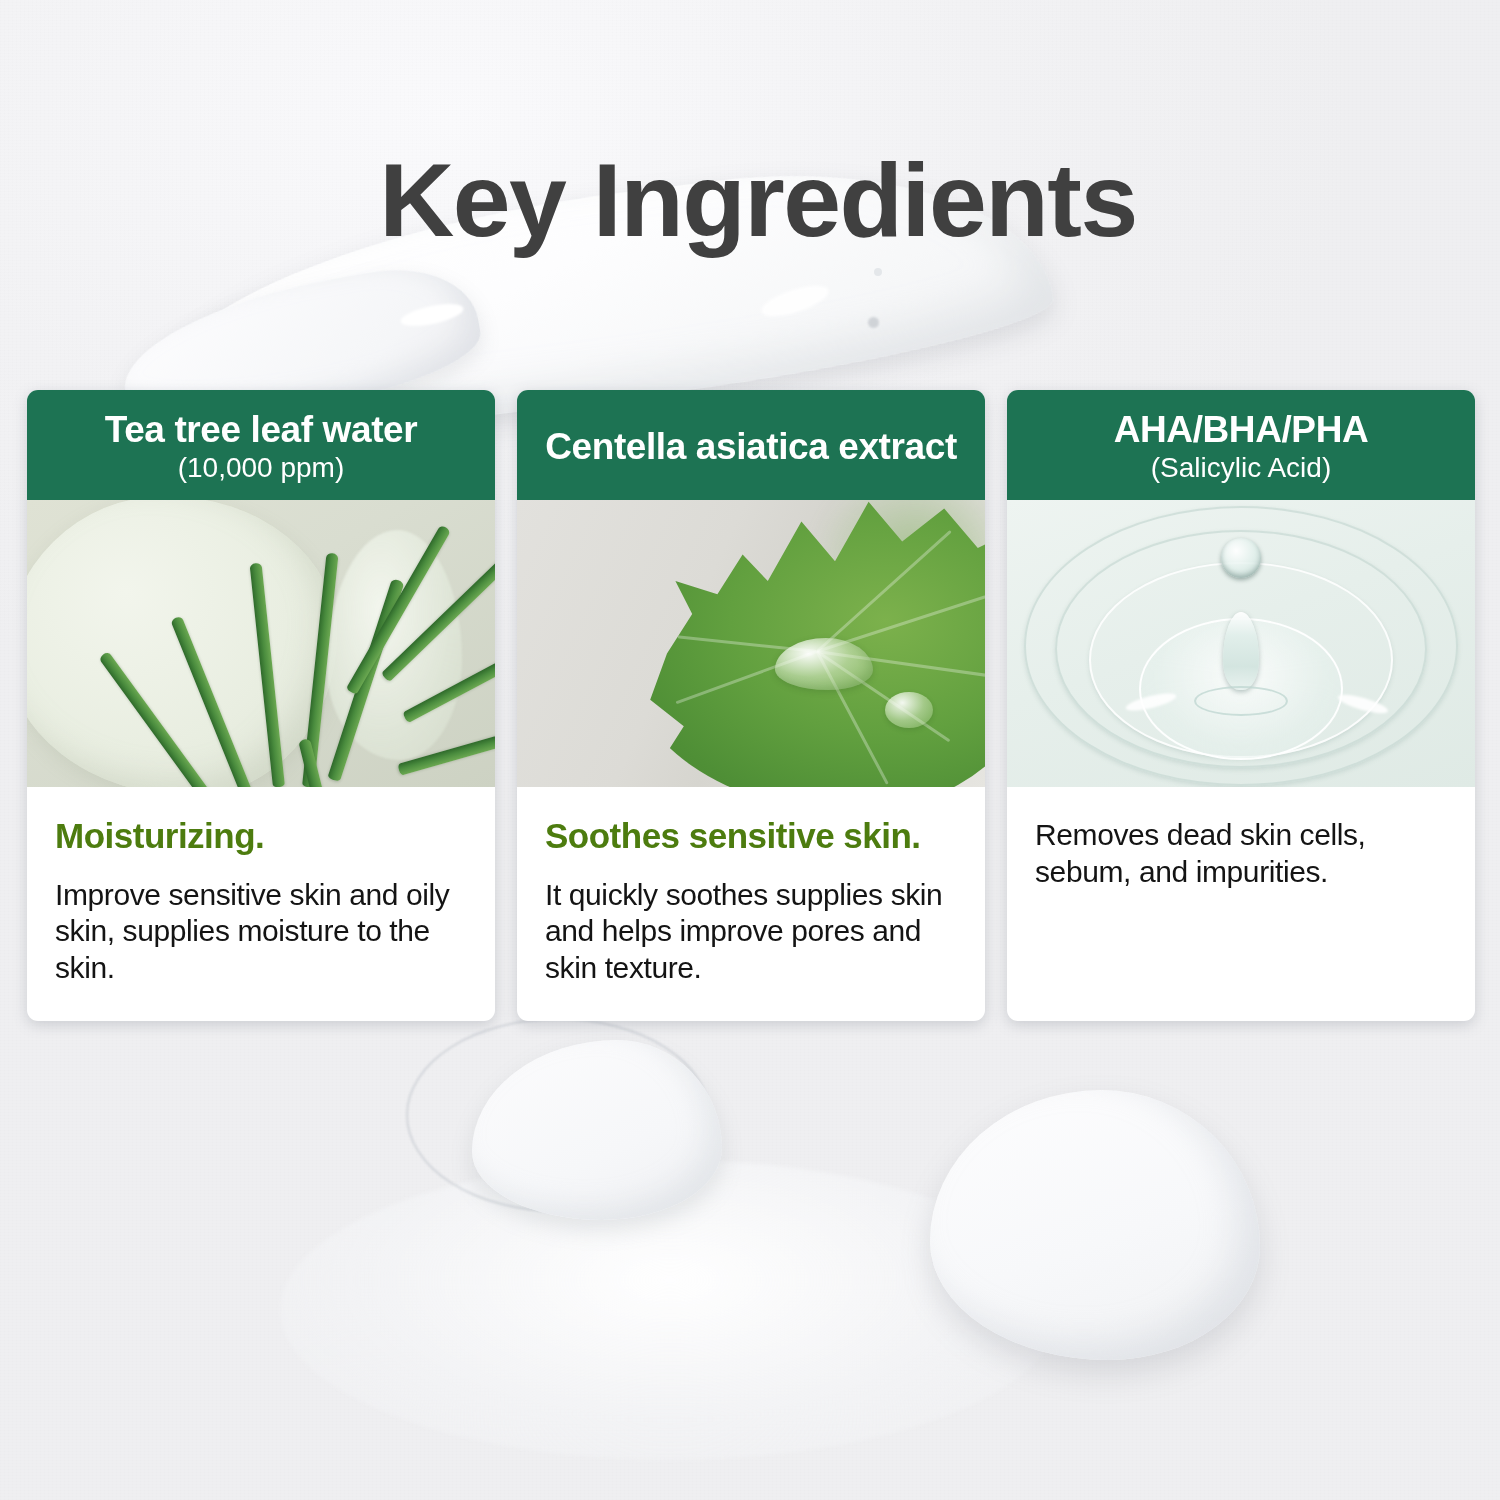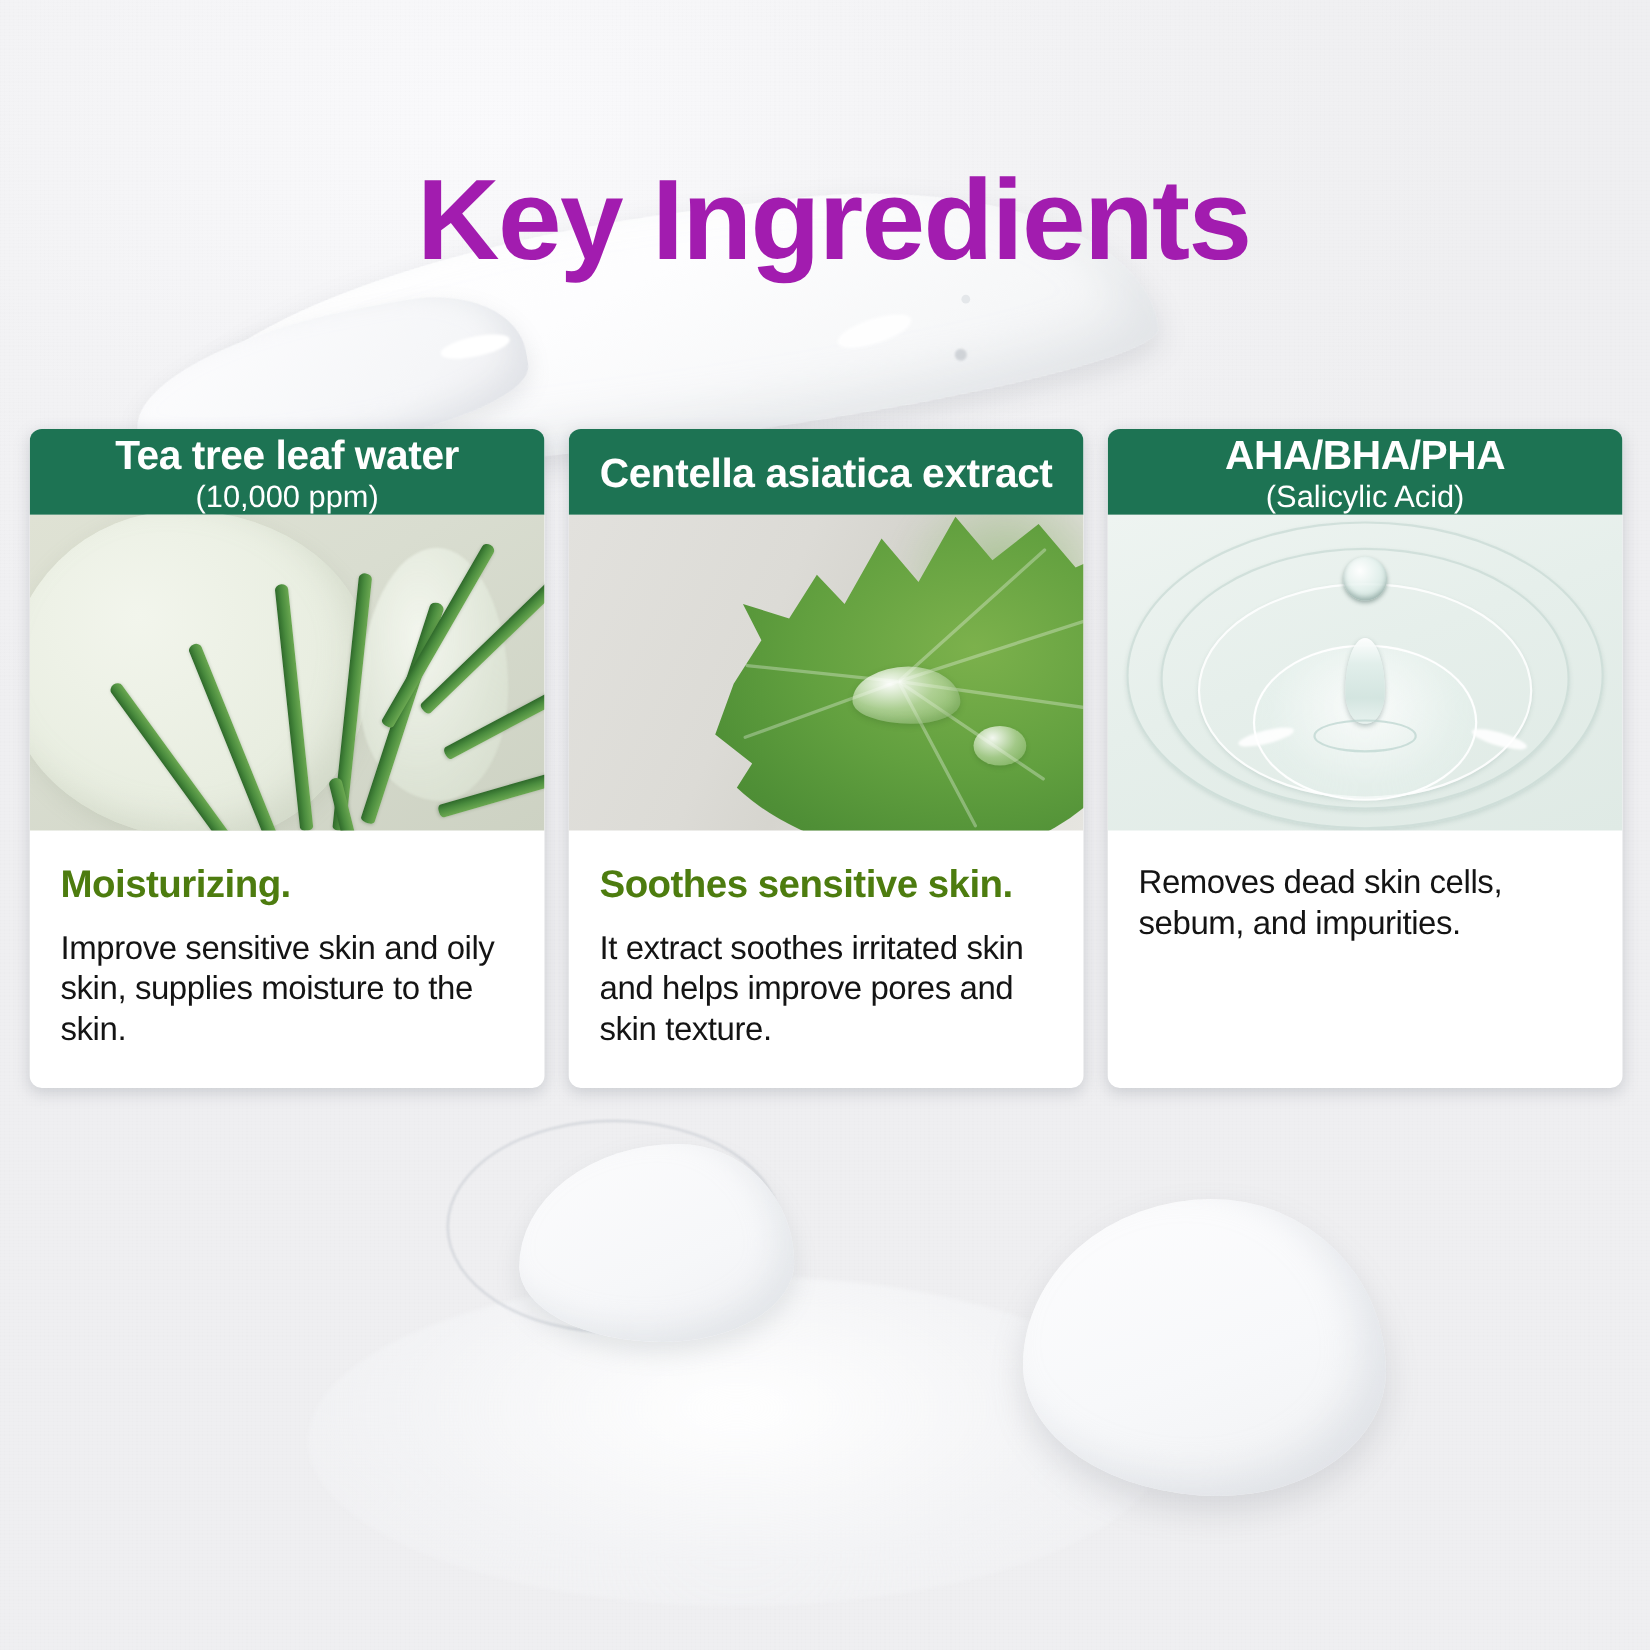--- a/index.html
+++ b/index.html
@@ -130,21 +130,21 @@
   
   .title {
     position: absolute;
     left: 0; right: 0;
     top: 78px;
     text-align: center;
     font-size: 104px;
     line-height: 1;
     font-weight: 700;
     letter-spacing: -1.5px;
-    color: #a21caf;
+    color: #404040;
     font-family: "Liberation Sans", sans-serif;
     padding-left: 16px;
   }
 
   
   .cards {
     position: absolute;
     left: 27px;
     top: 390px;
     width: 1448px;
@@ -155,21 +155,21 @@
     width: 468px;
     background: #ffffff;
     border-radius: 11px;
     overflow: hidden;
     box-shadow: 0 4px 14px rgba(105,112,122,.26);
     display: flex;
     flex-direction: column;
   }
   .card-header {
     background: #1d7353;
-    height: 78px;
+    height: 110px;
     box-sizing: border-box;
     padding: 14px 18px 10px;
     display: flex;
     flex-direction: column;
     align-items: center;
     justify-content: center;
     text-align: center;
     color: #ffffff;
   }
   .card-title {
@@ -408,21 +408,21 @@
         <div class="vein" style="left:300px;top:150px;width:175px;transform:rotate(8deg);"></div>
         <div class="vein" style="left:300px;top:150px;width:160px;transform:rotate(34deg);"></div>
         <div class="vein" style="left:300px;top:150px;width:150px;transform:rotate(62deg);"></div>
         <div class="vein" style="left:300px;top:150px;width:150px;transform:rotate(160deg);"></div>
         <div class="vein" style="left:300px;top:150px;width:140px;transform:rotate(186deg);"></div>
         <div class="drop-big"></div>
         <div class="drop-small"></div>
       </div>
       <div class="card-body">
         <p class="body-heading">Soothes sensitive skin.</p>
-        <p class="body-text">It extract soothes irritated skin and helps improve pores and skin texture.</p>
+        <p class="body-text">It quickly soothes supplies skin and helps improve pores and skin texture.</p>
       </div>
     </div>
 
     <div class="card">
       <div class="card-header">
         <div class="card-title">AHA/BHA/PHA</div>
         <div class="card-subtitle">(Salicylic Acid)</div>
       </div>
       <div class="card-media m3">
         <div class="ring dim" style="top:6px;width:430px;height:276px;"></div>

